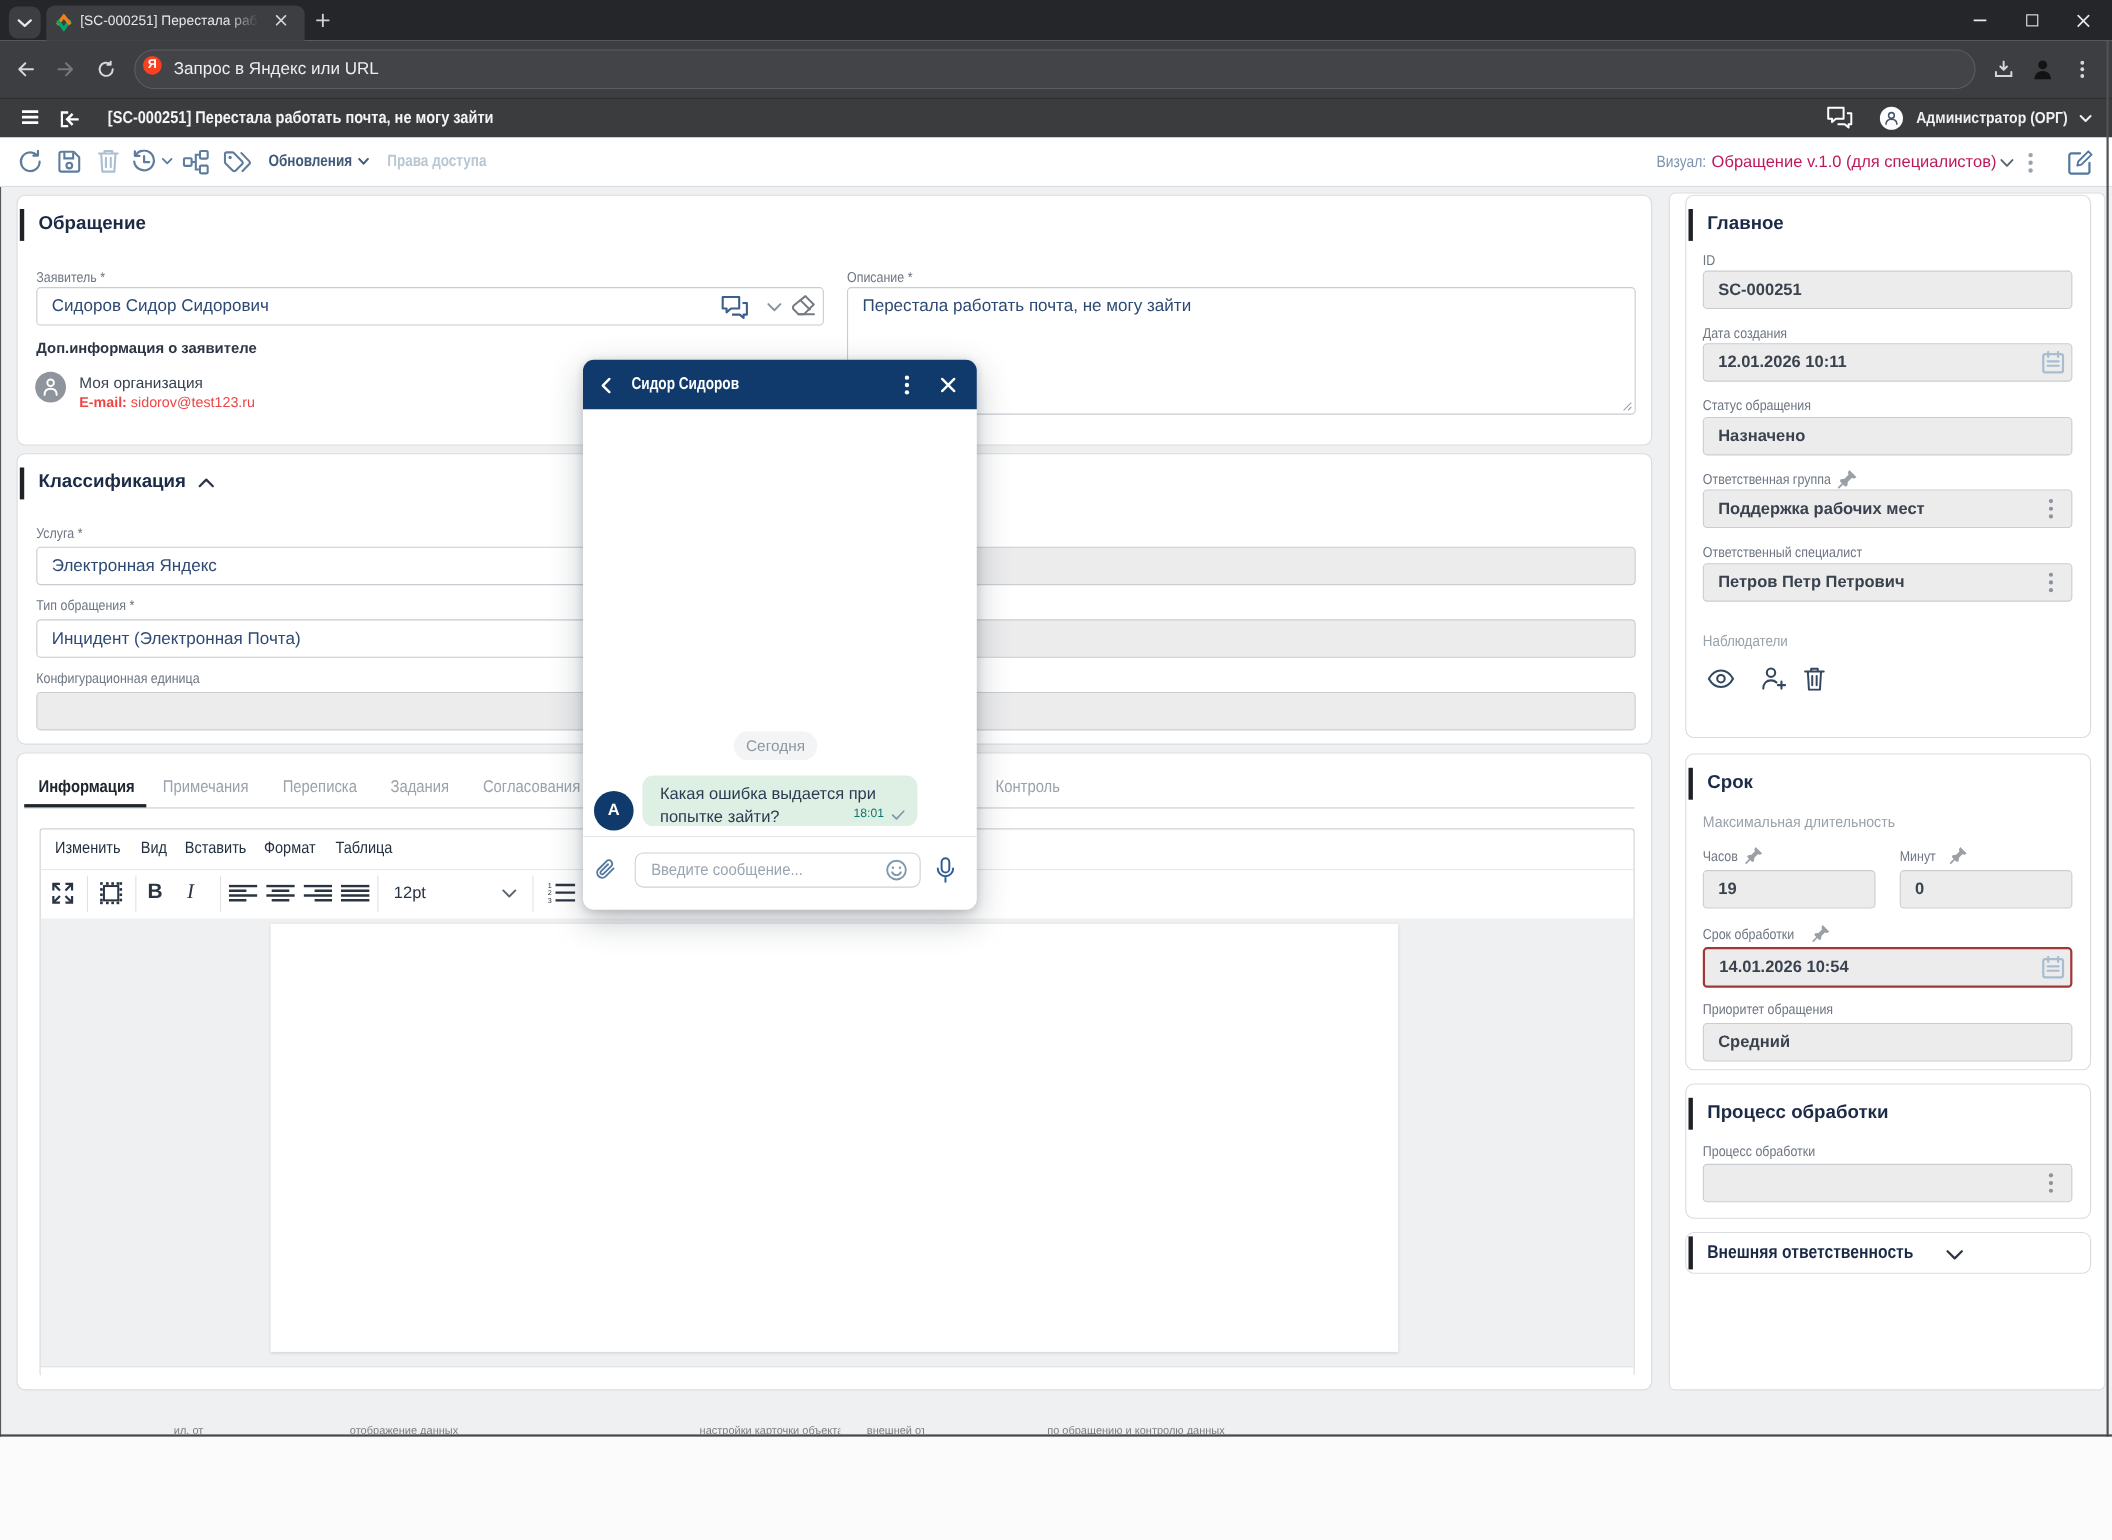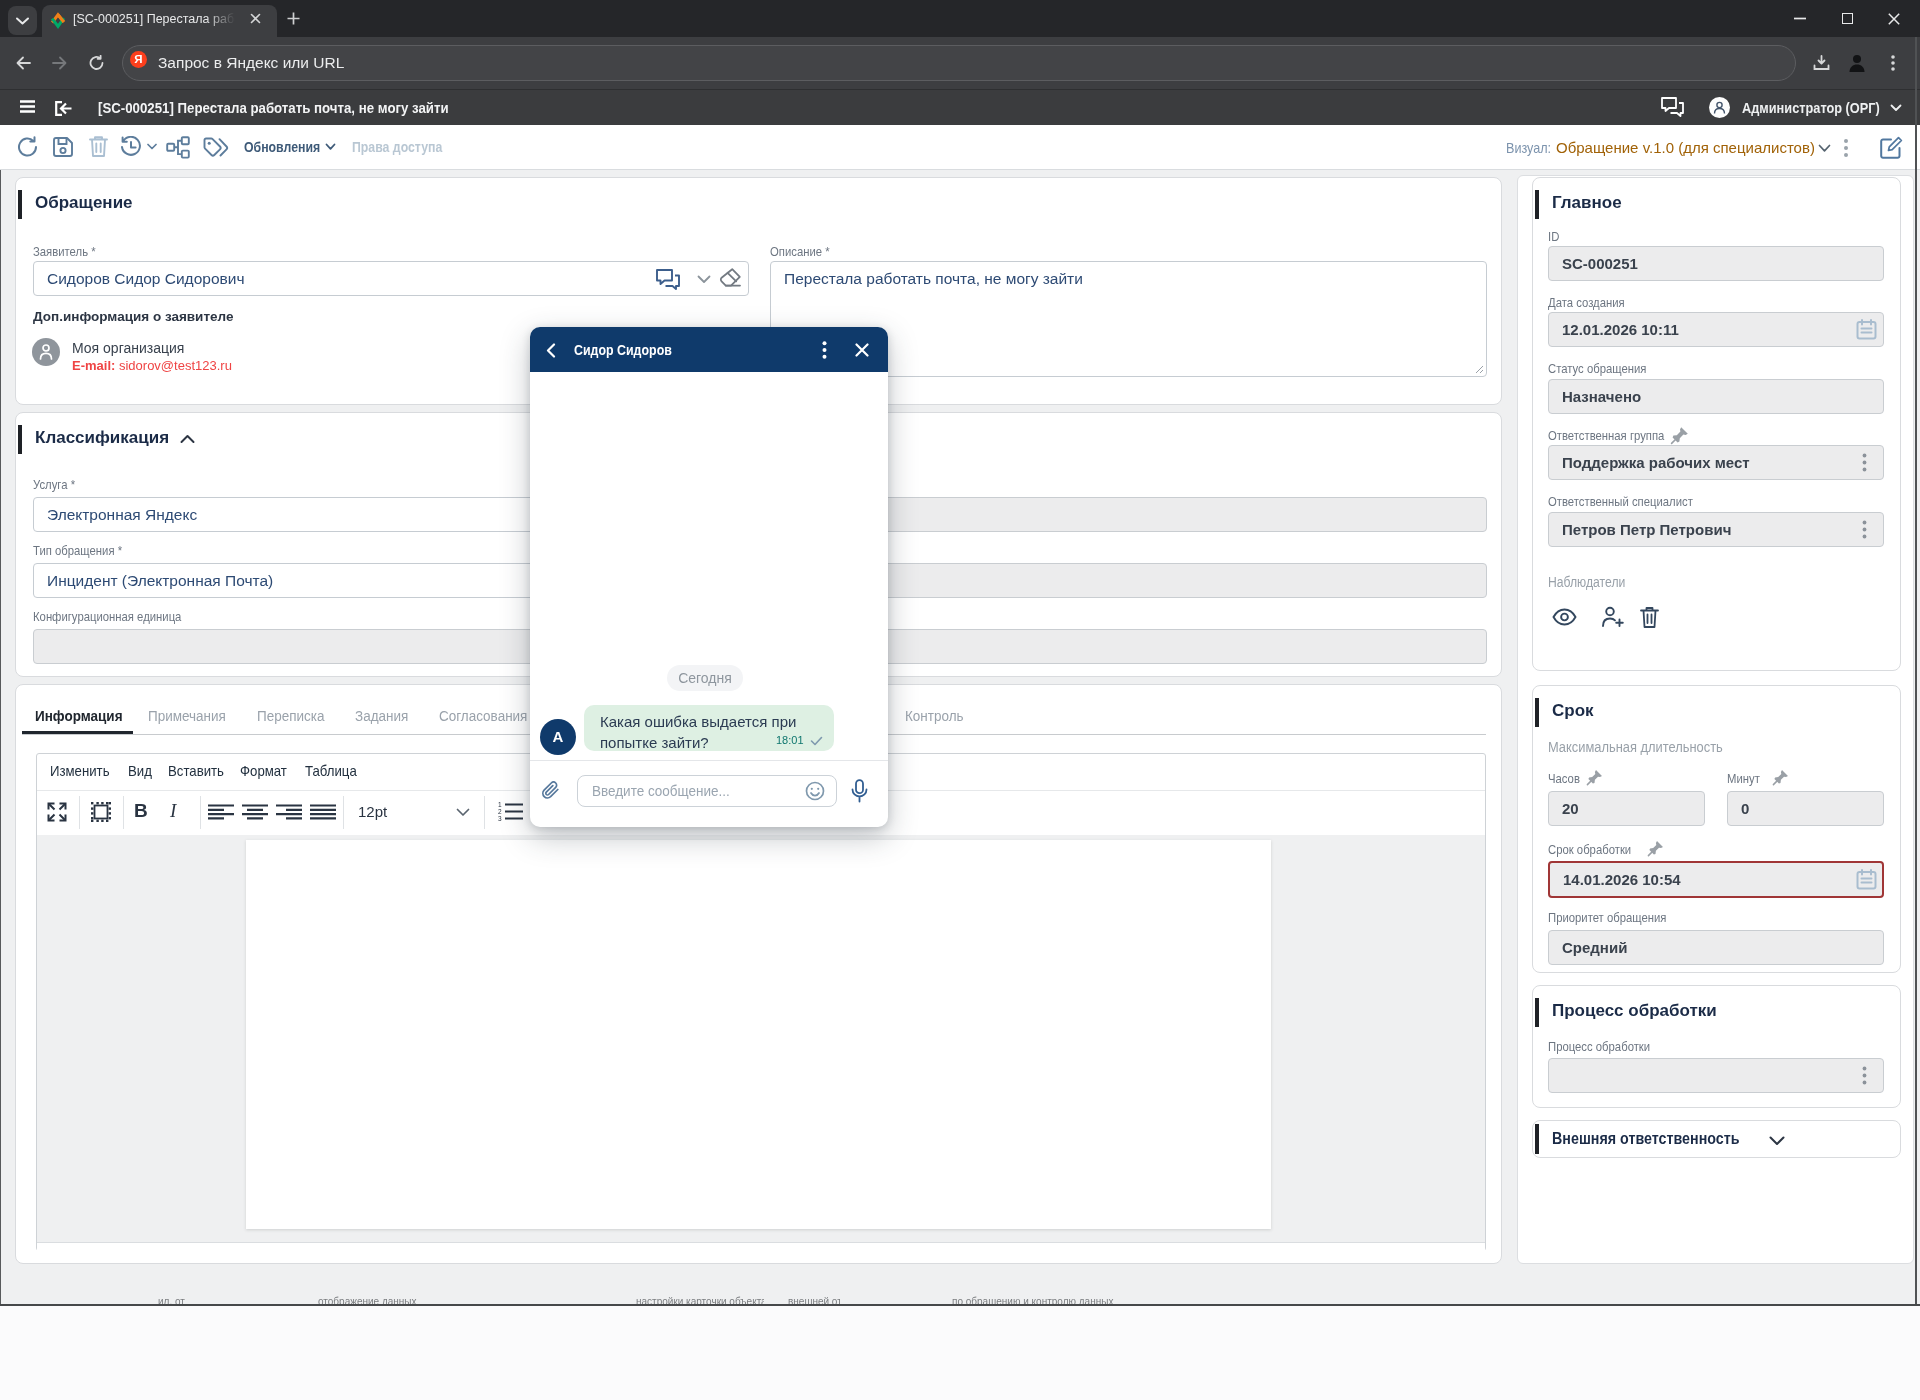--- a/index.html
+++ b/index.html
@@ -165,21 +165,21 @@
     <path d="M1.5 8.2 V3 a1.5 1.5 0 0 1 1.5-1.5 H8.2 a2 2 0 0 1 1.4 .6 L17 9.5 a2 2 0 0 1 0 2.8 L11.3 18 a2 2 0 0 1 -2.8 0 L2.1 11.6 a2 2 0 0 1 -.6-1.4 Z" stroke="#5d7d9c" stroke-width="1.9" fill="none"></path>
     <circle cx="6.2" cy="6.2" r="1.5" fill="#5d7d9c"></circle>
     <path d="M16.5 2.2 L23.5 9.5 a2 2 0 0 1 0 2.8 L17.5 18.5" stroke="#5d7d9c" stroke-width="1.9" fill="none" stroke-linecap="round"></path>
   </svg>
 <div class="abs tbtxt" style="left:244px;top:138px">Обновления</div>
 <svg class="abs" style="left:325px;top:143px" width="11" height="8" viewBox="0 0 11 8">
     <path d="M1.5 1.5 L5.5 5.8 L9.5 1.5" stroke="#3e5a78" stroke-width="1.8" fill="none" stroke-linecap="round" stroke-linejoin="round"></path>
   </svg>
 <div class="abs tbtxt2" style="left:352px;top:138px">Права доступа</div>
 <div class="abs" style="left:1506px;top:139px;font-size:15px;color:#7c93ad;transform:scaleX(.84);transform-origin:left">Визуал:</div>
-<div class="abs" style="left:1556px;top:139px;font-size:15px;color:#a16207">Обращение v.1.0 (для специалистов)</div>
+<div class="abs" style="left:1556px;top:139px;font-size:15px;color:#be185d">Обращение v.1.0 (для специалистов)</div>
 <svg class="abs" style="left:1818px;top:144px" width="13" height="9" viewBox="0 0 13 9">
     <path d="M1.5 1.5 L6.5 6.8 L11.5 1.5" stroke="#55636f" stroke-width="1.7" fill="none" stroke-linecap="round" stroke-linejoin="round"></path>
   </svg>
 <svg class="abs" style="left:1843px;top:138px" width="6" height="20" viewBox="0 0 6 20">
     <circle cx="3" cy="3" r="2" fill="#9aa3ab"></circle>
     <circle cx="3" cy="10" r="2" fill="#9aa3ab"></circle>
     <circle cx="3" cy="17" r="2" fill="#9aa3ab"></circle>
   </svg>
 <svg class="abs" style="left:1879px;top:136px" width="24" height="24" viewBox="0 0 24 24">
     <path d="M20.5 12 V20 a1.8 1.8 0 0 1 -1.8 1.8 H4 A1.8 1.8 0 0 1 2.2 20 V5.2 A1.8 1.8 0 0 1 4 3.4 H12" stroke="#51789f" stroke-width="2" fill="none" stroke-linecap="round"></path>
@@ -391,21 +391,21 @@
 <svg class="abs" style="left:1586px;top:769px" width="17" height="17" viewBox="0 0 17 17">
     <path d="M10 1 L16 7 L14 8.1 L12 7.7 L8.9 10.8 L8.5 13.9 L6.9 14.6 L2.4 10.1 L3.1 8.5 L6.2 8.1 L9.3 5 L8.9 3 Z" fill="#9aa0a6"></path>
     <path d="M5.4 11.6 L1.4 15.6" stroke="#9aa0a6" stroke-width="1.5" stroke-linecap="round"></path>
   </svg>
 <div class="lbl" style="left:1727px;top:771px">Минут</div>
 <svg class="abs" style="left:1772px;top:769px" width="17" height="17" viewBox="0 0 17 17">
     <path d="M10 1 L16 7 L14 8.1 L12 7.7 L8.9 10.8 L8.5 13.9 L6.9 14.6 L2.4 10.1 L3.1 8.5 L6.2 8.1 L9.3 5 L8.9 3 Z" fill="#9aa0a6"></path>
     <path d="M5.4 11.6 L1.4 15.6" stroke="#9aa0a6" stroke-width="1.5" stroke-linecap="round"></path>
   </svg>
 <div class="inpd" style="left:1548px;top:791px;width:157px;height:35px"></div>
-<div class="sval" style="left:1562px;top:800px">20</div>
+<div class="sval" style="left:1562px;top:800px">19</div>
 <div class="inpd" style="left:1727px;top:791px;width:157px;height:35px"></div>
 <div class="sval" style="left:1741px;top:800px">0</div>
 <div class="lbl" style="left:1548px;top:842px">Срок обработки</div>
 <svg class="abs" style="left:1647px;top:840px" width="17" height="17" viewBox="0 0 17 17">
     <path d="M10 1 L16 7 L14 8.1 L12 7.7 L8.9 10.8 L8.5 13.9 L6.9 14.6 L2.4 10.1 L3.1 8.5 L6.2 8.1 L9.3 5 L8.9 3 Z" fill="#9aa0a6"></path>
     <path d="M5.4 11.6 L1.4 15.6" stroke="#9aa0a6" stroke-width="1.5" stroke-linecap="round"></path>
   </svg>
 <div class="inpd" style="left:1548px;top:861px;width:336px;height:37px;border:2px solid #a03636"></div>
 <div class="sval" style="left:1563px;top:871px">14.01.2026 10:54</div>
 <svg class="abs" style="left:1856px;top:869px" width="21" height="21" viewBox="0 0 21 21">

